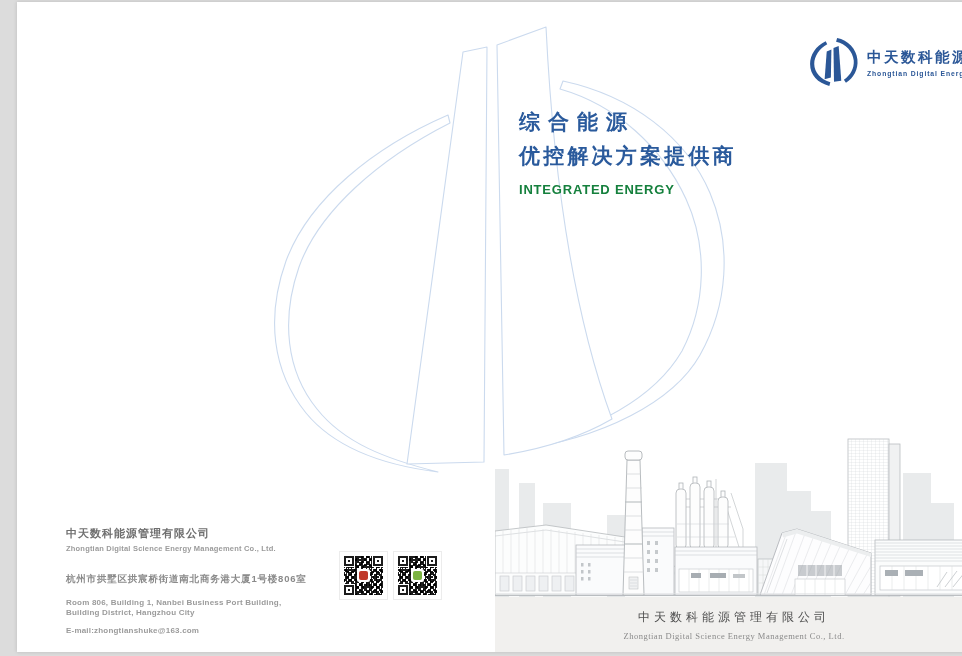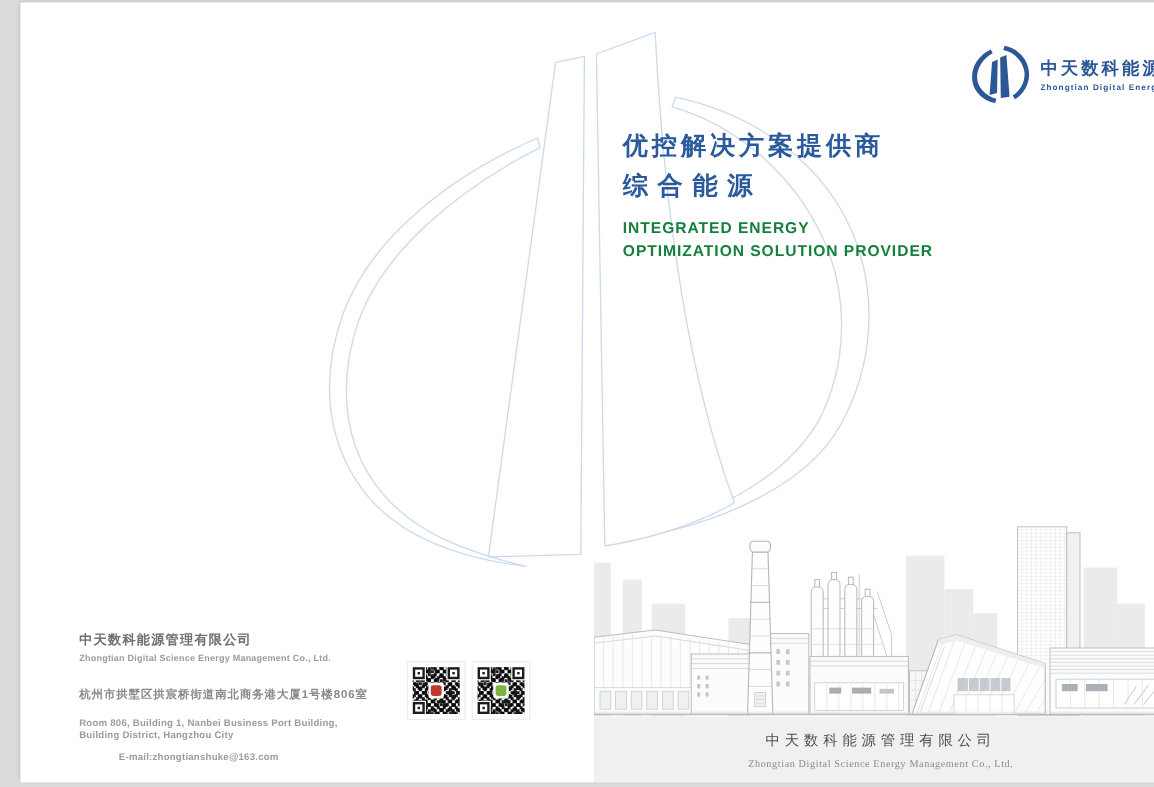--- a/index.html
+++ b/index.html
@@ -30,21 +30,21 @@
   .t-cn.l1{letter-spacing:8px;}
   .t-cn.l2{letter-spacing:3.2px;}
   .t-en{color:#15803d;font-weight:bold;font-size:13px;line-height:19px;letter-spacing:.8px;white-space:nowrap;}
   .t-en.first{margin-top:7px;}
   
   .contact{position:absolute;left:49px;top:524px;z-index:3;color:#9b9b9b;}
   .c-company-cn{font-size:11px;font-weight:bold;color:#6f6f6f;letter-spacing:1px;}
   .c-company-en{font-size:7.5px;font-weight:600;color:#9b9b9b;margin-top:3px;letter-spacing:.2px;}
   .c-addr-cn{font-size:9.5px;font-weight:bold;color:#8a8a8a;margin-top:20px;letter-spacing:.8px;}
   .c-addr-en{font-size:8px;font-weight:600;color:#9b9b9b;margin-top:12px;letter-spacing:.2px;line-height:10px;}
-  .c-email{font-size:8px;font-weight:600;color:#9b9b9b;margin-top:8px;letter-spacing:.2px;margin-left:33px;}
+  .c-email{font-size:8px;font-weight:600;color:#9b9b9b;margin-top:8px;letter-spacing:.2px;}
   
   .qr-row{position:absolute;left:322px;top:549px;display:flex;gap:5px;z-index:3;}
   .qr{width:49px;height:49px;background:#fff;border:1px solid #ececec;box-sizing:border-box;padding:4px;position:relative;}
   .qr-dots{
     width:100%;height:100%;position:relative;
     background:
       repeating-conic-gradient(#1c1c1c 0% 25%, #ffffff 0% 50%),
       repeating-conic-gradient(#1c1c1c 0% 25%, #ffffff 0% 50%);
     background-size:5px 5px,7px 7px;
     background-position:0 0,1px 2px;
@@ -248,24 +248,23 @@
         <path d="M49 23 L59 19 L64 86 L50 88 Z"></path>
       </g>
     </svg>
     <div class="logo-text">
       <span class="logo-cn">中天数科能源</span>
       <span class="logo-en">Zhongtian Digital Energy</span>
     </div>
   </div>
 
   <div class="title-block">
+    <div class="t-cn l1">综合能源</div>
     <div class="t-cn l2">优控解决方案提供商</div>
-    <div class="t-cn l1">综合能源</div>
     <div class="t-en first">INTEGRATED ENERGY</div>
-    <div class="t-en">OPTIMIZATION SOLUTION PROVIDER</div>
   </div>
 
   <div class="contact">
     <div class="c-company-cn">中天数科能源管理有限公司</div>
     <div class="c-company-en">Zhongtian Digital Science Energy Management Co., Ltd.</div>
     <div class="c-addr-cn">杭州市拱墅区拱宸桥街道南北商务港大厦1号楼806室</div>
     <div class="c-addr-en">
       <div>Room 806, Building 1, Nanbei Business Port Building,</div>
       <div>Building District, Hangzhou City</div>
     </div>

